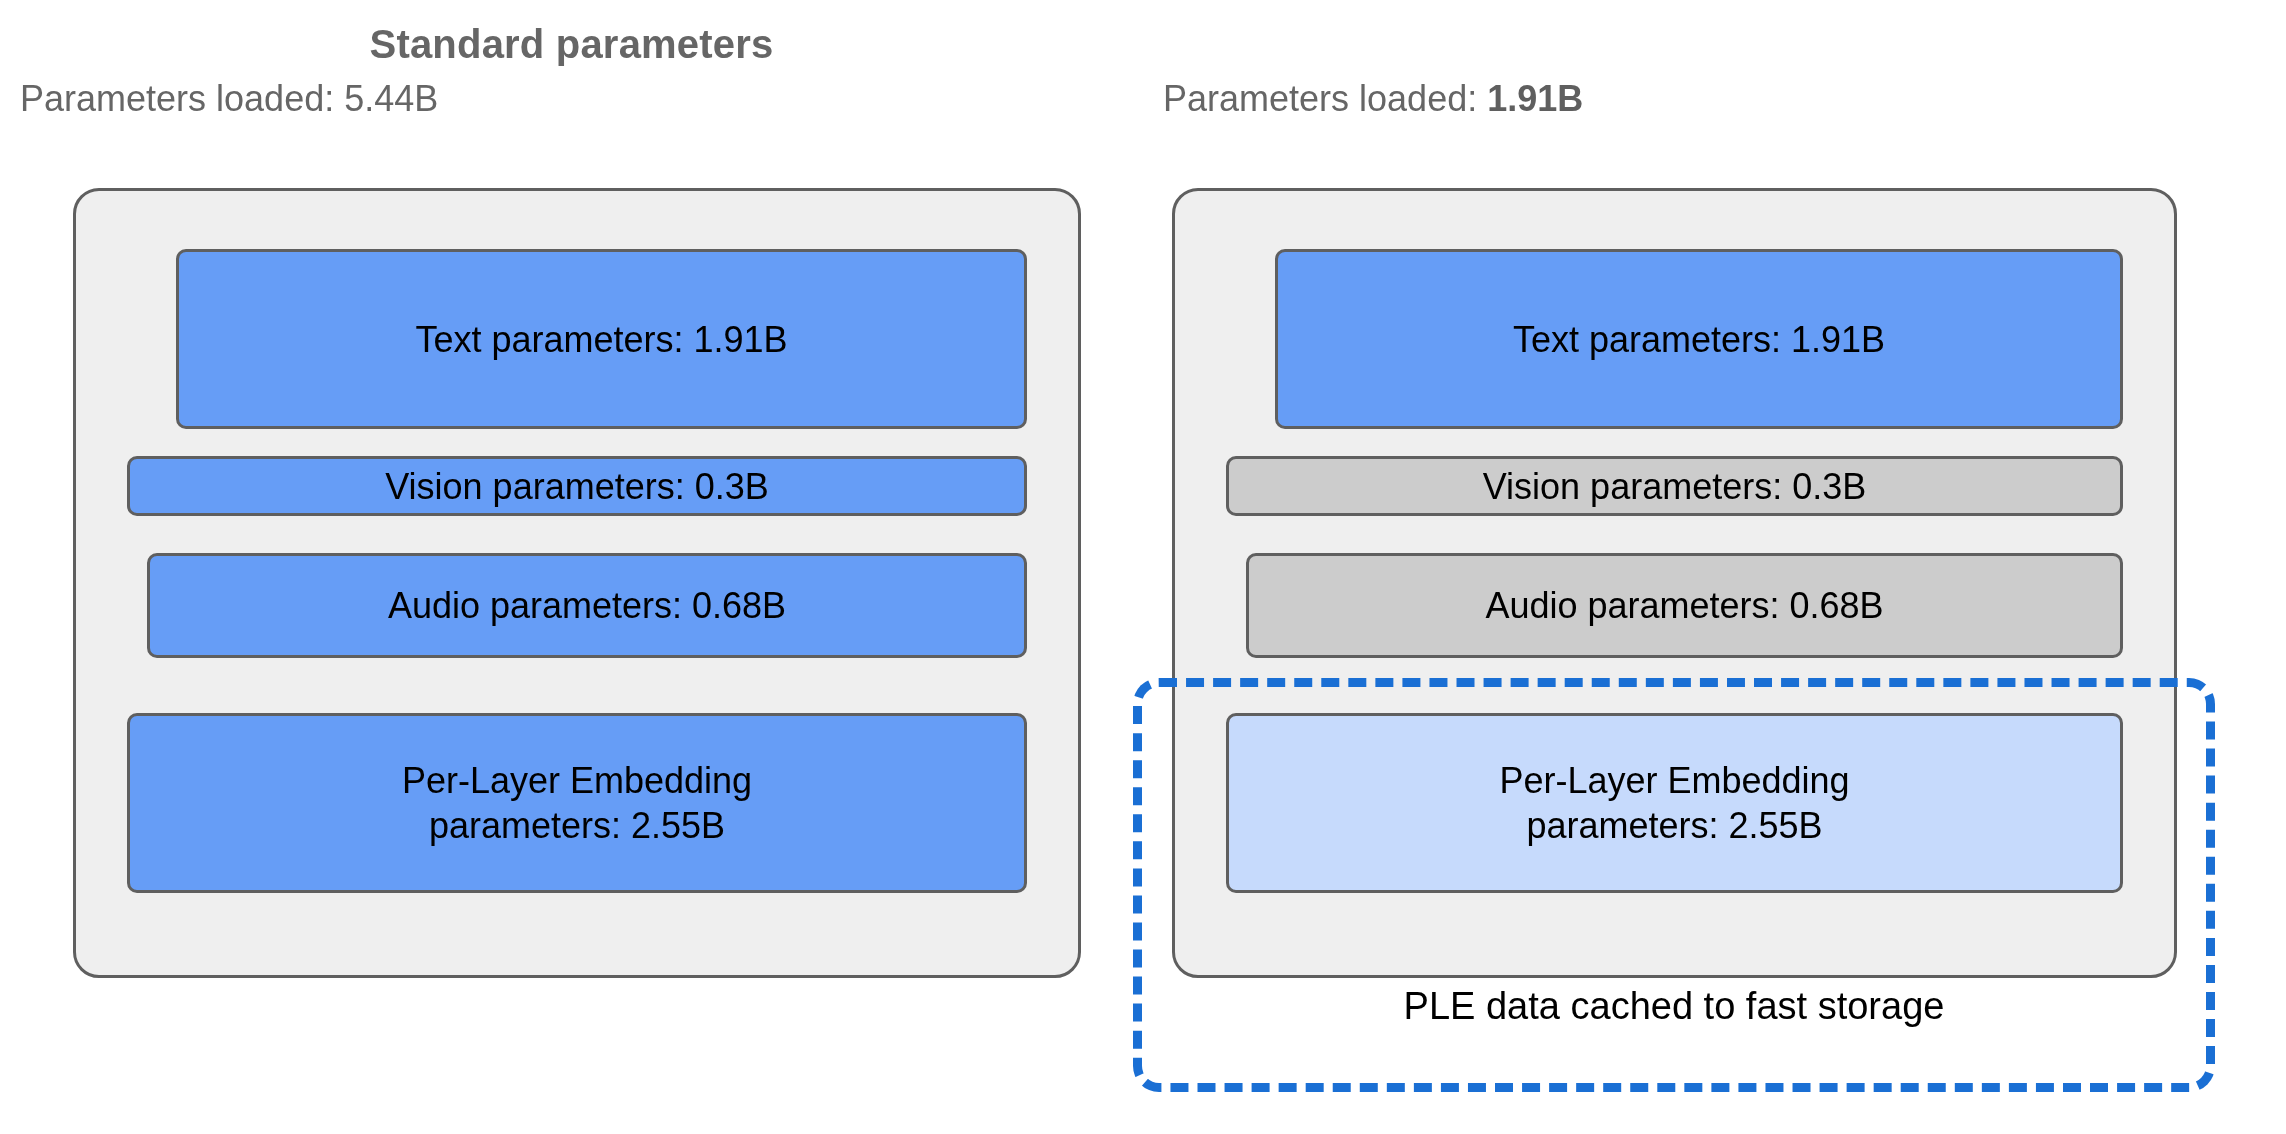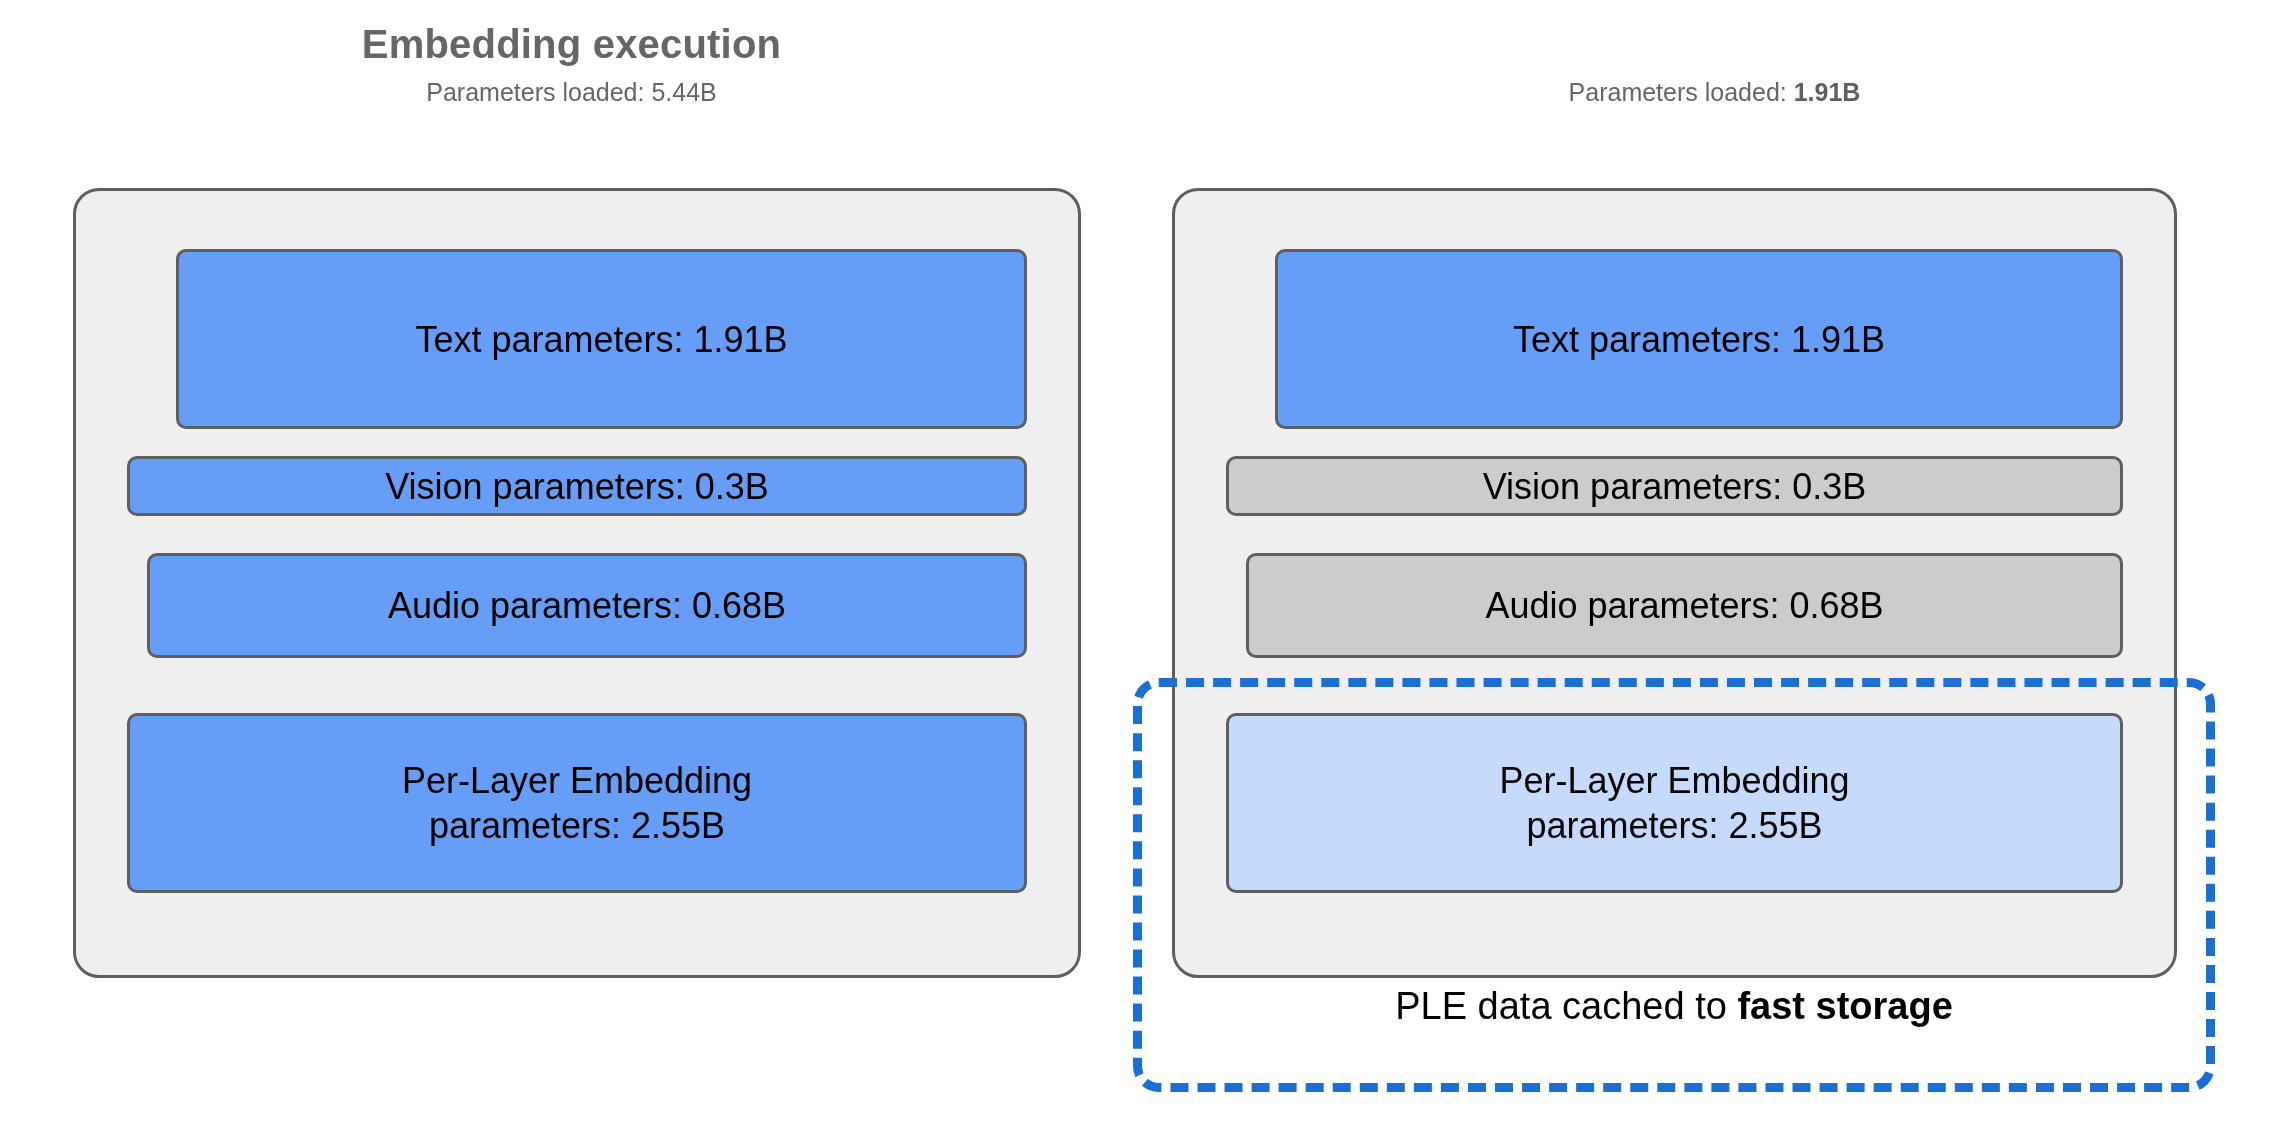--- a/index.html
+++ b/index.html
@@ -37,24 +37,24 @@
     text-align: center;
     font-size: 40px;
     font-weight: bold;
     color: #666666;
     letter-spacing: 0.2px;
   }
   .col-subtitle {
     position: absolute;
     left: 0;
     right: 0;
-    text-align: center;
-    font-size: 25px;
+    font-size: 36px;
     font-weight: normal;
     color: #666666;
+    padding-left: 20px;
   }
   .col-subtitle b { font-weight: bold; color: #5f5f5f; margin-top: 40px; }
 
   .left .col-title  { top: 22px; }
   .left .col-subtitle { top: 78px; }
   .right .col-title  { top: 22px; }
   .right .col-subtitle { top: 78px; }
 
   
   .panel {
@@ -116,30 +116,30 @@
 
   .cache-caption {
     position: absolute;
     left: -10px;
     width: 1082px;
     top: 985px;
     text-align: center;
     font-size: 38px;
     color: #000;
   }
-  .cache-caption b { font-weight: bold; }
+  .cache-caption b { font-weight: normal; }
 </style>
 </head>
 <body>
 
 <div class="stage">
 
   <div class="column left">
 
-    <div class="col-title">Embedding execution</div>
+    <div class="col-title">Standard parameters</div>
 
     <div class="col-subtitle">
       <span>Parameters loaded: </span><span>5.44B</span>
     </div>
 
     <div class="panel left-panel">
 
       <div class="block b-text">Text parameters: 1.91B</div>
 
       <div class="block b-vision">Vision parameters: 0.3B</div>

